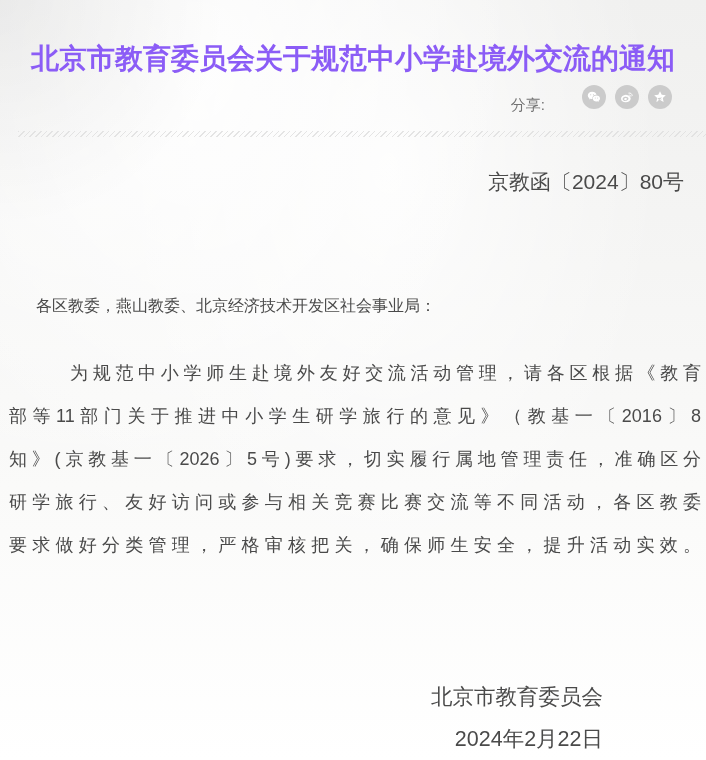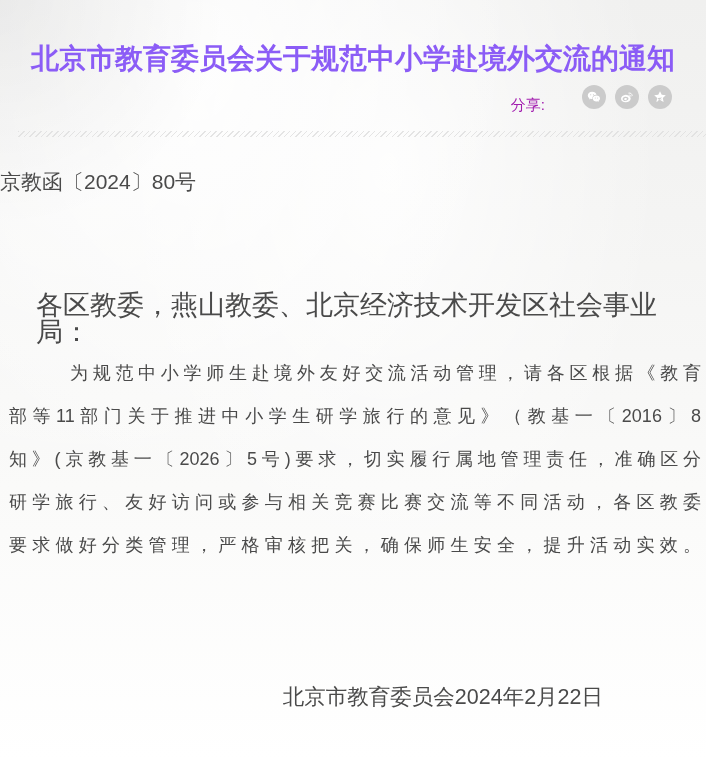--- a/index.html
+++ b/index.html
@@ -37,21 +37,21 @@
   .share-row {
     position: absolute;
     top: 85px;
     right: 34px;
     height: 24px;
     display: flex;
     align-items: center;
   }
   .share-label {
     font-size: 15px;
-    color: #a21caf;
+    color: #737373;
     margin-right: 37px;
     margin-top: 16px;
   }
   .share-icons { display: flex; align-items: center; gap: 9px; }
   .share-circle {
     width: 24px;
     height: 24px;
     border-radius: 50%;
     background: #cbcbcb;
     display: flex;
@@ -73,32 +73,32 @@
       rgba(0,0,0,0) 1px, rgba(0,0,0,0) 4px
     );
     opacity: 0.8;
   }
 
   .doc-number {
     position: absolute;
     top: 167px;
     left: 0;
     width: 684px;
-    text-align: left;
+    text-align: right;
     font-size: 21px;
     line-height: 30px;
     color: #4a4a4a;
   }
 
   .salutation {
     position: absolute;
     top: 292px;
     left: 36px;
     right: 10px;
-    font-size: 27px;
+    font-size: 16px;
     line-height: 27px;
     color: #4a4a4a;
   }
 
   .main-paragraph {
     position: absolute;
     top: 352px;
     left: 9px;
     width: 692px;
     color: #4a4a4a;
@@ -115,21 +115,21 @@
   .para-line.indent-first {
     padding-left: 61px;
     width: 631px;
   }
 
   .signature-block {
     position: absolute;
     top: 676px;
     right: 103px;
     display: flex;
-    flex-direction: row;
+    flex-direction: column;
     align-items: flex-end;
   }
   .signature-org,
   .signature-date {
     font-size: 21.5px;
     line-height: 42px;
     color: #4a4a4a;
     white-space: nowrap;
   }
 </style>

